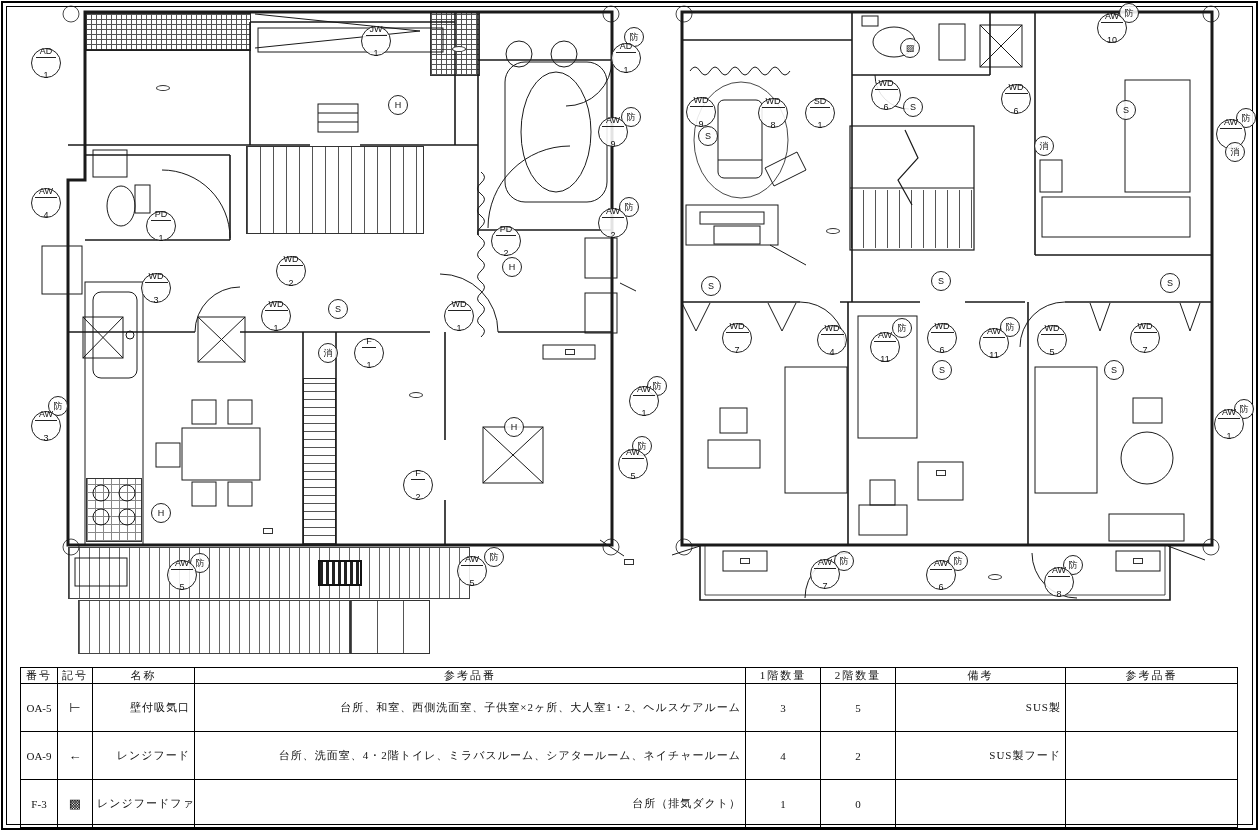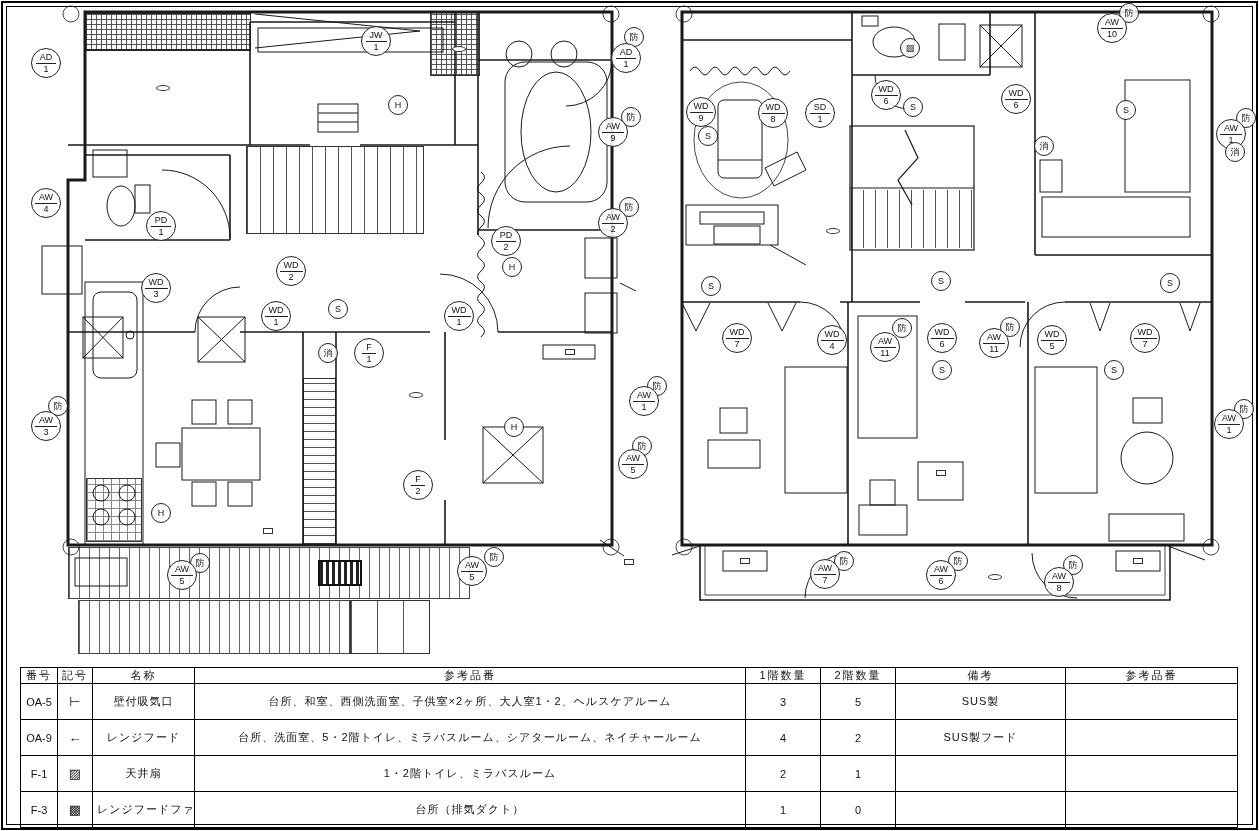--- a/index.html
+++ b/index.html
@@ -33,30 +33,30 @@
   .k-lv{font-size:8px;border:1px solid #333;border-radius:50%;padding:2px 6px;background:#fff;}
   .k-in{font-size:9px;font-weight:bold;}
   .k-ar{font-size:12px;font-weight:bold;}
   .k-fan{font-size:11px;}
   
   .mk{position:absolute;transform:translate(-50%,-50%);border:1px solid #222;border-radius:50%;
       background:rgba(255,255,255,.88);display:flex;flex-direction:column;align-items:center;
       justify-content:center;line-height:1;}
   .mk.frac{width:28px;height:28px;font-size:9px;}
   .mk.frac .a{border-bottom:1px solid #222;padding:0 4px 1px;}
-  .mk.frac .b{padding-top:1px;}
+  .mk.frac .b{padding-top:13px;}
   .mk.single{width:18px;height:18px;font-size:9px;}
   .mk.single .a{border:none;padding:0;}
   
   .sched{position:absolute;left:20px;top:667px;width:1218px;height:161px;}
   table{border-collapse:collapse;table-layout:fixed;width:100%;height:100%;
-        font-size:11px;}
+        font-size:11px;font-family:Liberation Serif, serif;}
   th,td{border:1px solid #000;padding:0 4px;text-align:center;overflow:hidden;white-space:nowrap;}
   th{font-weight:normal;letter-spacing:2px;}
-  td.nm,td.pl,td.note{text-align:center;letter-spacing:1px;}
+  td.nm,td.pl,td.note{text-align:right;letter-spacing:1px;}
   td.sym{font-size:13px;}
 </style>
 </head>
 <body>
 
 <div class="frame"></div>
 <div class="frame2"></div>
 
 <div class="stage">
 
@@ -596,34 +596,24 @@
           <td class="pl">台所、和室、西側洗面室、子供室×2ヶ所、大人室1・2、ヘルスケアルーム</td>
           <td>3</td>
           <td>5</td>
           <td class="note">SUS製</td>
           <td></td>
         </tr>
         <tr>
           <td>OA-9</td>
           <td class="sym">←</td>
           <td class="nm">レンジフード</td>
-          <td class="pl">台所、洗面室、5・2階トイレ、ミラバスルーム、シアタールーム、ネイチャールーム</td>
+          <td class="pl">台所、洗面室、4・2階トイレ、ミラバスルーム、シアタールーム、ネイチャールーム</td>
           <td>4</td>
           <td>2</td>
           <td class="note">SUS製フード</td>
-          <td></td>
-        </tr>
-        <tr>
-          <td>F-1</td>
-          <td class="sym">▨</td>
-          <td class="nm">天井扇</td>
-          <td class="pl">1・2階トイレ、ミラバスルーム</td>
-          <td>2</td>
-          <td>1</td>
-          <td class="note"></td>
           <td></td>
         </tr>
         <tr>
           <td>F-3</td>
           <td class="sym">▩</td>
           <td class="nm">レンジフードファン</td>
           <td class="pl">台所（排気ダクト）</td>
           <td>1</td>
           <td>0</td>
           <td class="note"></td>

